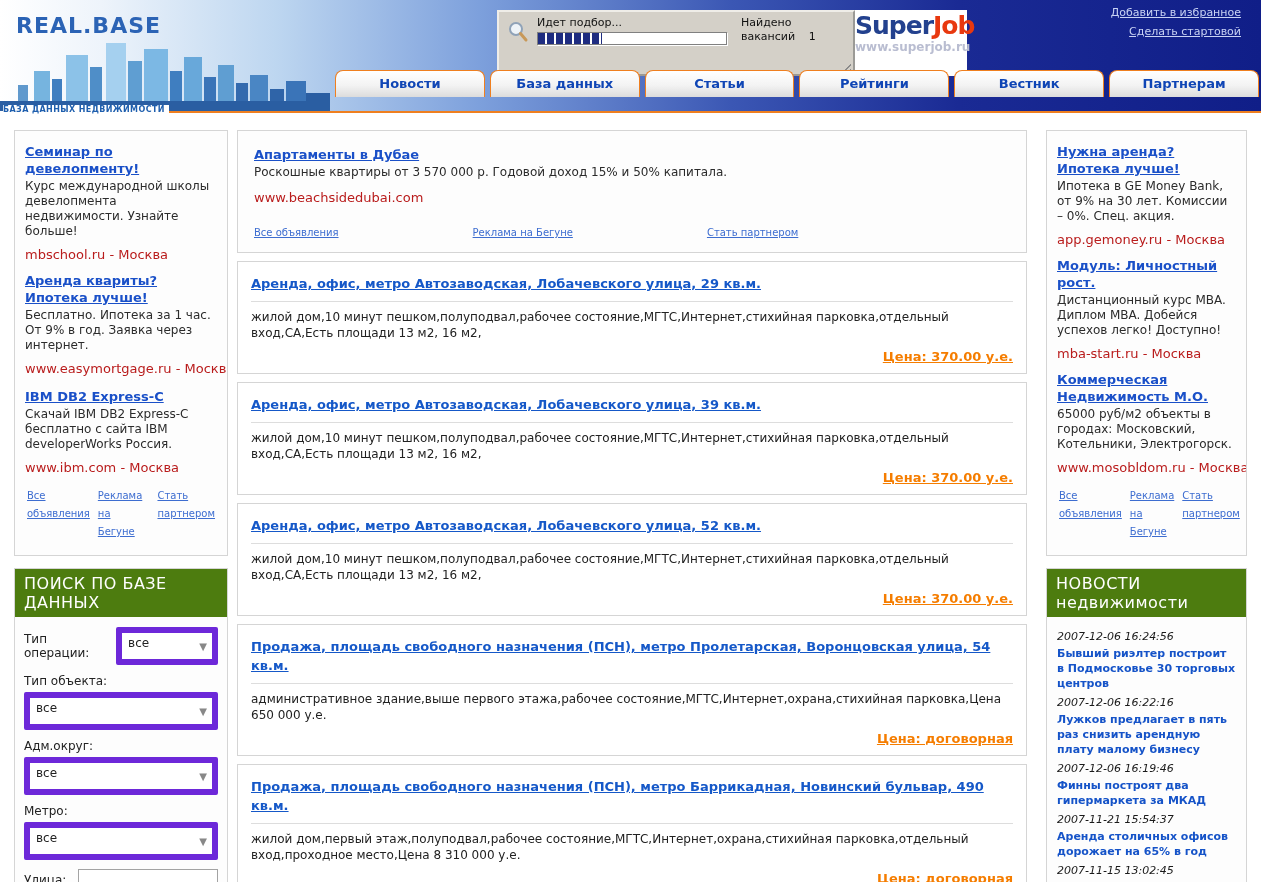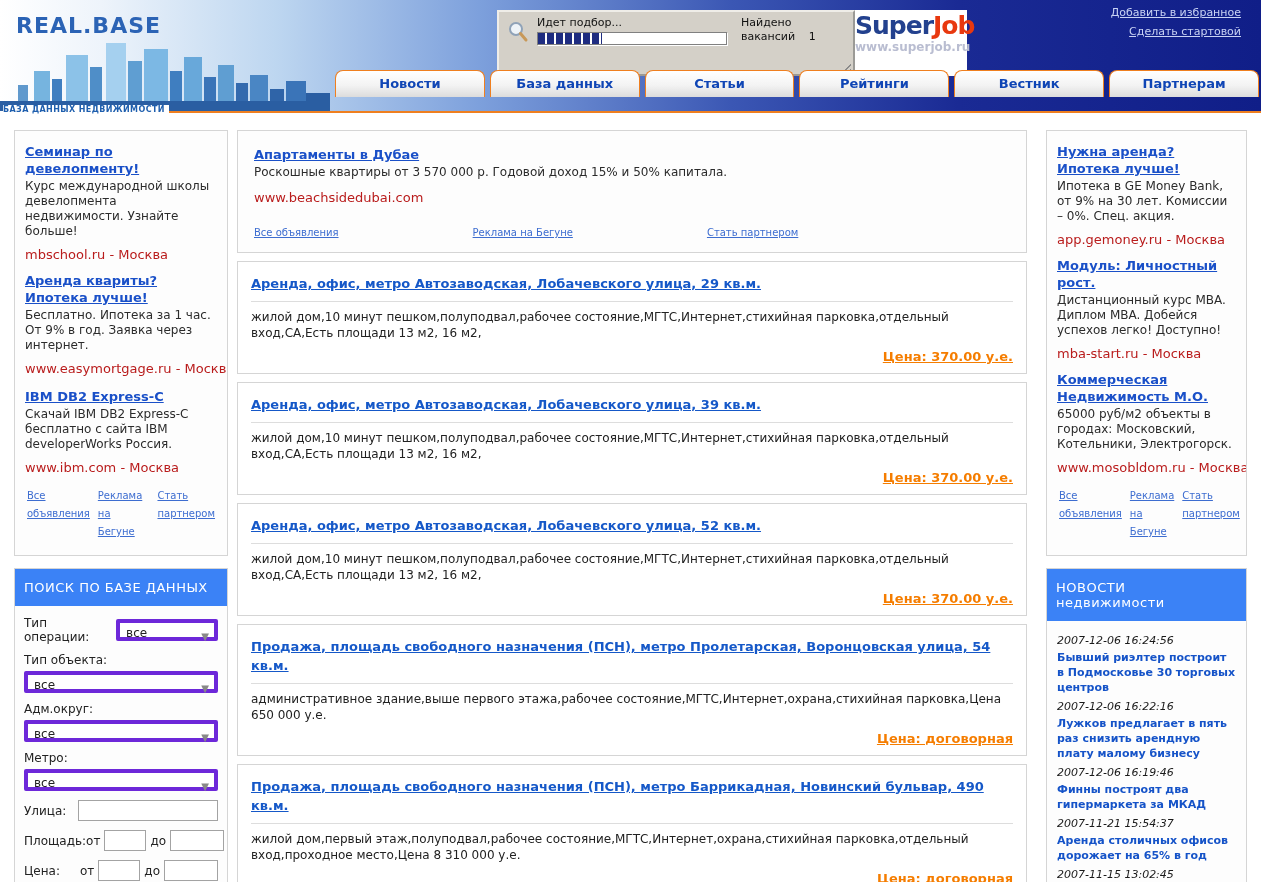--- a/index.html
+++ b/index.html
@@ -48,37 +48,37 @@
     border:1px solid #ef7f1f; border-bottom:none; border-radius:8px 8px 0 0;
     color:#0f45b5; font-weight:bold; font-size:13px; text-align:center; line-height:26px; }
 
   
   .content { display:flex; padding:17px 14px 0 14px; align-items:flex-start; }
   .col-left { width:214px; }
   .col-main { width:790px; margin-left:9px; }
   .col-right { width:201px; margin-left:19px; }
 
   .panel { border:1px solid #d5d5d5; background:#fdfdfd; margin-bottom:12px; }
-  .panel-header { background:#3b82f6; color:#fff; font-size:13px; padding:11px 9px; letter-spacing:0.5px; }
+  .panel-header { background:#4d7c0f; color:#fff; font-size:16px; padding:5px 9px; letter-spacing:0.5px; }
 
   
   .ads-body { padding:12px 10px 8px 10px; overflow:hidden; }
   .ad { margin-bottom:4px; }
   .ad-title { color:#1a50c8; font-weight:bold; font-size:13px; text-decoration:underline; line-height:17px; display:inline-block; }
   .ad-text { font-size:12px; color:#2b2b2b; line-height:15px; margin:2px 0 8px 0; }
   .ad-url { color:#b91c1c; font-size:13px; margin-bottom:10px; white-space:nowrap; }
   .begun-footer { display:flex; justify-content:space-between; gap:8px; margin-top:6px; padding:2px 2px 6px 2px; }
   .begun-footer a { color:#3d6dd0; font-size:10px; text-decoration:underline; line-height:18px; }
 
   
   .form-body { padding:10px 9px 12px 9px; font-size:12px; color:#222; }
   .frow { margin-bottom:9px; }
   .inline-row { display:flex; align-items:center; justify-content:space-between; }
   .flabel { display:block; margin-bottom:4px; }
-  .fake-select { position:relative; border:4px solid #6d28d9; background:#fff; height:22px;
+  .fake-select { position:relative; border:6px solid #6d28d9; background:#fff; height:38px;
     line-height:20px; padding:0 20px 0 6px; font-size:12px; color:#222; border-radius:2px; }
   .fake-select .arrow { position:absolute; right:5px; top:4px; color:#888; font-size:10px; }
   .sel-small { width:102px; } .sel-wide { width:100%; }
   .tinput { border:1px solid #a3a3a3; height:21px; font-size:12px; padding:0 4px;
     font-family:"DejaVu Sans",sans-serif; background:#fff; }
   .street-input { width:140px; } .rng { width:42px; margin:0 4px; } .rng2 { width:54px; margin-left:4px; }
   .range-row { display:flex; align-items:center; }
   .range-row .rlabel { width:66px; }
   .search-btn { display:block; margin:12px auto 0 auto; font-size:13px; color:#222;
     background:linear-gradient(180deg,#fdfdfd,#dcdcdc); border:1px solid #8a8a8a;

